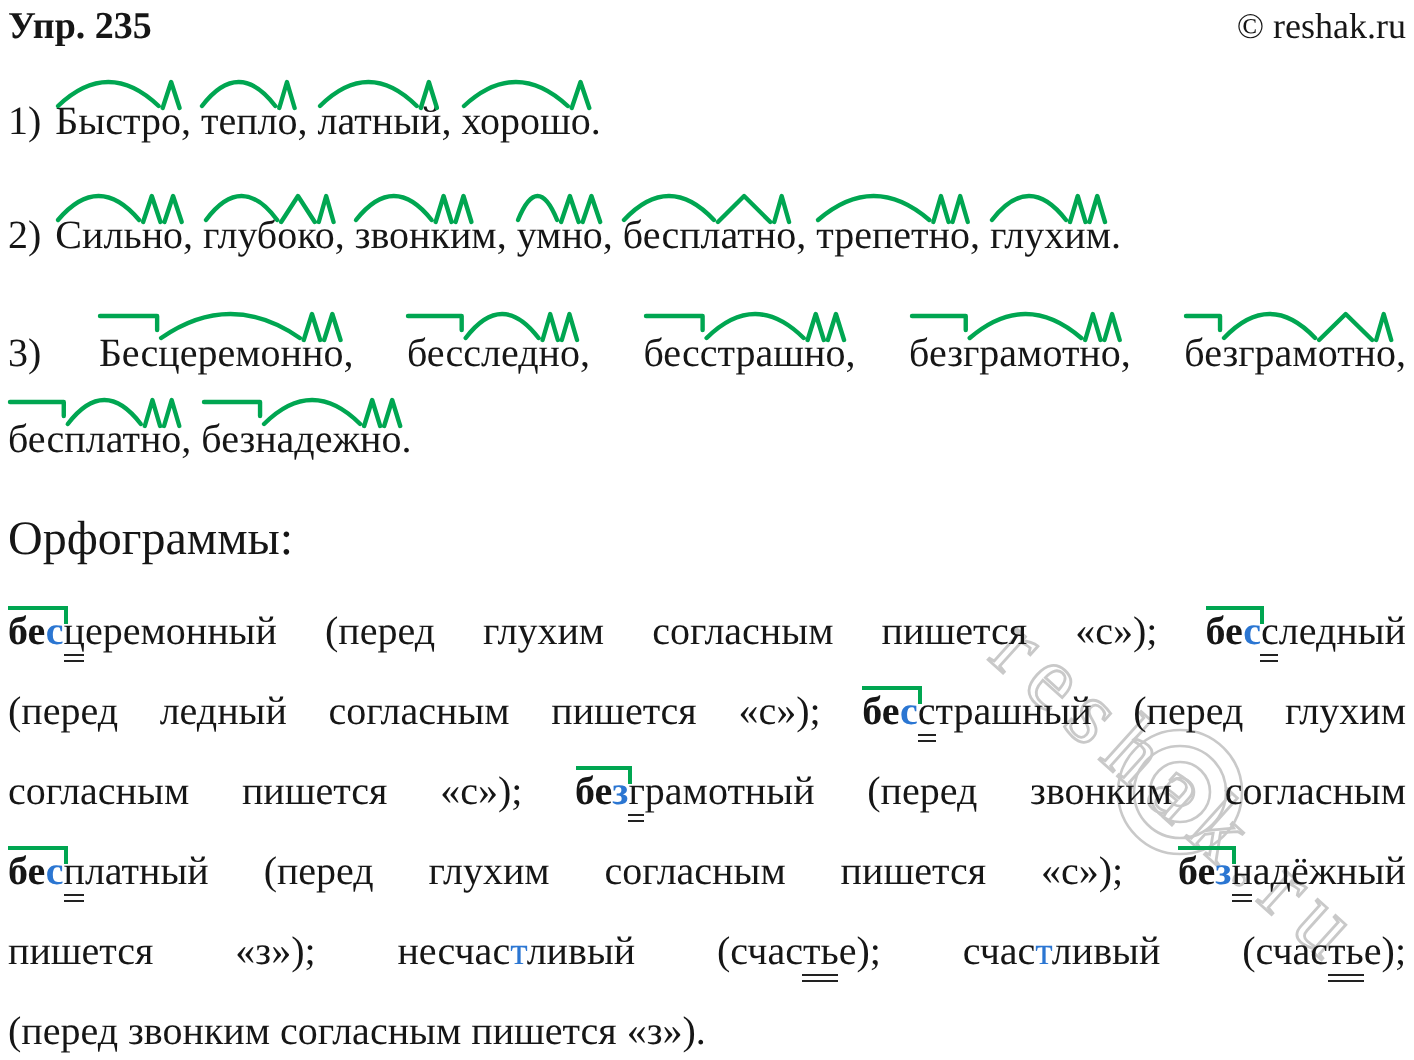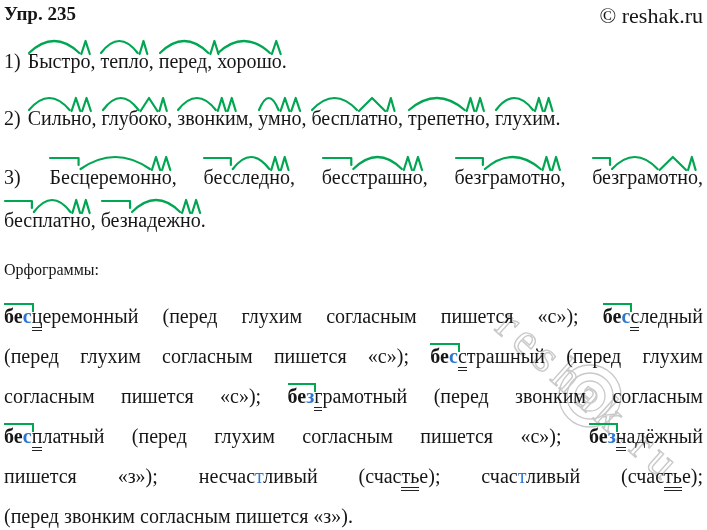--- a/index.html
+++ b/index.html
@@ -4,33 +4,33 @@
 <style>
   html,body{margin:0;padding:0;}
   body{
     width:707px;height:530px;background:#ffffff;overflow:hidden;position:relative;
     font-family:"Liberation Serif", serif;color:#161616;
   }
   .wm{position:absolute;left:470px;top:295px;z-index:0;}
   .content{position:relative;z-index:1;padding:3px 4px 0 4px;}
   .hdr{display:flex;justify-content:space-between;align-items:flex-start;height:24px;}
   .title{font-weight:bold;font-size:19px;}
-  .copy{font-size:22px;}
+  .copy{font-size:18px;}
   
   .ex-line{font-size:20px;line-height:23px;padding-top:13px;}
   #ex .ex-line:nth-child(1){margin-top:10px;}
   #ex .ex-line:nth-child(2){margin-top:21px;}
   #ex .ex-line:nth-child(3){margin-top:23px;}
   #ex .ex-line:nth-child(4){margin-top:7px;}
   .just{text-align:justify;text-align-last:justify;}
   .word{position:relative;display:inline-block;font-family:Liberation Serif, serif;}
   .word svg.marks{position:absolute;left:0;top:-14px;overflow:visible;}
   .num{margin-right:2px;}
   
-  .og-head{font-size:16px;line-height:26px;margin-top:25px;}
+  .og-head{font-size:24px;line-height:26px;margin-top:25px;}
   .og{margin-top:13px;}
   .og-line{font-size:20px;line-height:40px;height:40px;white-space:normal;}
   .blu{color:#2b76d2;}
   .du{border-bottom:4px double #222;}
   .ovwrap{position:relative;font-weight:bold;}
   .ovwrap::before{content:"";position:absolute;left:0;right:-1px;top:-2px;height:2px;background:#00a651;}
   .ovwrap::after{content:"";position:absolute;right:-2px;top:-2px;width:2px;height:9px;background:#00a651;}
 </style>
 </head>
 <body>
@@ -49,21 +49,21 @@
   <div class="hdr">
     <span class="title">Упр. 235</span>
     <span class="copy">© reshak.ru</span>
   </div>
 
   <div id="ex">
       <div class="ex-line"><span class="num">1)</span> <span class="word"><span class="wtxt">Быстро</span><svg width="62.796875" height="19" class="marks">
             <path d="M 1 17 Q 26.165364583333336 -7 51.33072916666667 17 M 53.33072916666667 18 L 57.563802083333336 5 L 61.796875 18 " fill="none" stroke="#00a651" stroke-width="2.2" stroke-linecap="round" stroke-linejoin="round"></path>
           </svg></span><span class="tail">,</span> <span class="word"><span class="wtxt">тепло</span><svg width="48.3125" height="19" class="marks">
             <path d="M 1 17 Q 19.325000000000003 -7 37.650000000000006 17 M 39.650000000000006 18 L 43.48125 5 L 47.3125 18 " fill="none" stroke="#00a651" stroke-width="2.2" stroke-linecap="round" stroke-linejoin="round"></path>
-          </svg></span><span class="tail">,</span> <span class="word"><span class="wtxt">перед</span><svg width="60.46875" height="19" class="marks">
+          </svg></span><span class="tail">,</span> <span class="word"><span class="wtxt">латный</span><svg width="60.46875" height="19" class="marks">
             <path d="M 1 17 Q 25.1953125 -7 49.390625 17 M 51.390625 18 L 55.4296875 5 L 59.46875 18 " fill="none" stroke="#00a651" stroke-width="2.2" stroke-linecap="round" stroke-linejoin="round"></path>
           </svg></span><span class="tail">,</span> <span class="word"><span class="wtxt">хорошо</span><svg width="64.640625" height="19" class="marks">
             <path d="M 1 17 Q 26.93359375 -7 52.8671875 17 M 54.8671875 18 L 59.25390625 5 L 63.640625 18 " fill="none" stroke="#00a651" stroke-width="2.2" stroke-linecap="round" stroke-linejoin="round"></path>
           </svg></span><span class="tail">.</span> </div>
       <div class="ex-line"><span class="num">2)</span> <span class="word"><span class="wtxt">Сильно</span><svg width="63.859375" height="19" class="marks">
             <path d="M 1 17 Q 21.286458333333332 -7 41.572916666666664 17 M 43.572916666666664 18 L 47.89453125 5 L 52.216145833333336 18 M 54.216145833333336 18 L 58.53776041666667 5 L 62.859375 18 " fill="none" stroke="#00a651" stroke-width="2.2" stroke-linecap="round" stroke-linejoin="round"></path>
           </svg></span><span class="tail">,</span> <span class="word"><span class="wtxt">глубоко</span><svg width="65.78125" height="19" class="marks">
             <path d="M 1 17 Q 18.794642857142858 -7 36.589285714285715 17 M 38.589285714285715 18 L 46.98660714285714 5 L 55.38392857142857 18 M 57.38392857142857 18 L 61.082589285714285 5 L 64.78125 18 " fill="none" stroke="#00a651" stroke-width="2.2" stroke-linecap="round" stroke-linejoin="round"></path>
           </svg></span><span class="tail">,</span> <span class="word"><span class="wtxt">звонким</span><svg width="59.71875" height="19" class="marks">
             <path d="M 1 17 Q 19.90625 -7 38.8125 17 M 40.8125 18 L 44.7890625 5 L 48.765625 18 M 50.765625 18 L 54.7421875 5 L 58.71875 18 " fill="none" stroke="#00a651" stroke-width="2.2" stroke-linecap="round" stroke-linejoin="round"></path>
@@ -91,19 +91,19 @@
             <path d="M 1 6 L 27.885416666666664 6 L 27.885416666666664 13 M 29.885416666666664 17 Q 48.142361111111114 -7 66.39930555555556 17 M 68.39930555555556 18 L 72.21354166666666 5 L 76.02777777777777 18 M 78.02777777777777 18 L 81.84201388888889 5 L 85.65625 18 " fill="none" stroke="#00a651" stroke-width="2.2" stroke-linecap="round" stroke-linejoin="round"></path>
           </svg></span><span class="tail">,</span> <span class="word"><span class="wtxt">безнадежно</span><svg width="100.09375" height="19" class="marks">
             <path d="M 1 6 L 29.028125 6 L 29.028125 13 M 31.028125 17 Q 55.0515625 -7 79.075 17 M 81.075 18 L 85.0796875 5 L 89.08437500000001 18 M 91.08437500000001 18 L 95.08906250000001 5 L 99.09375 18 " fill="none" stroke="#00a651" stroke-width="2.2" stroke-linecap="round" stroke-linejoin="round"></path>
           </svg></span><span class="tail">.</span> </div>
     </div>
 
   <div class="og-head">Орфограммы:</div>
 
   <div class="og">
       <div class="og-line just"><span class="ovwrap"><span>бе</span><span class="blu">с</span></span><span class="du">ц</span><span>еремонный (перед глухим согласным пишется «с»); </span><span class="ovwrap"><span>бе</span><span class="blu">с</span></span><span class="du">с</span><span>ледный</span></div>
-      <div class="og-line just"><span>(перед глухим согласным пишется «с»); </span><span class="ovwrap"><span>бе</span><span class="blu">с</span></span><span class="du">с</span><span>трашный (перед глухим</span></div>
+      <div class="og-line just"><span>(перед ледный согласным пишется «с»); </span><span class="ovwrap"><span>бе</span><span class="blu">с</span></span><span class="du">с</span><span>трашный (перед глухим</span></div>
       <div class="og-line just"><span>согласным пишется «с»); </span><span class="ovwrap"><span>бе</span><span class="blu">з</span></span><span class="du">г</span><span>рамотный (перед звонким согласным</span></div>
       <div class="og-line just"><span class="ovwrap"><span>бе</span><span class="blu">с</span></span><span class="du">п</span><span>латный (перед глухим согласным пишется «с»); </span><span class="ovwrap"><span>бе</span><span class="blu">з</span></span><span class="du">н</span><span>адёжный</span></div>
       <div class="og-line just"><span>пишется «з»); несчас</span><span class="blu">т</span><span>ливый (счас</span><span class="du">ть</span><span>е); счас</span><span class="blu">т</span><span>ливый (счас</span><span class="du">ть</span><span>е);</span></div>
       <div class="og-line"><span>(перед звонким согласным пишется «з»).</span></div>
     </div>
 </div>
 
 </body></html>

